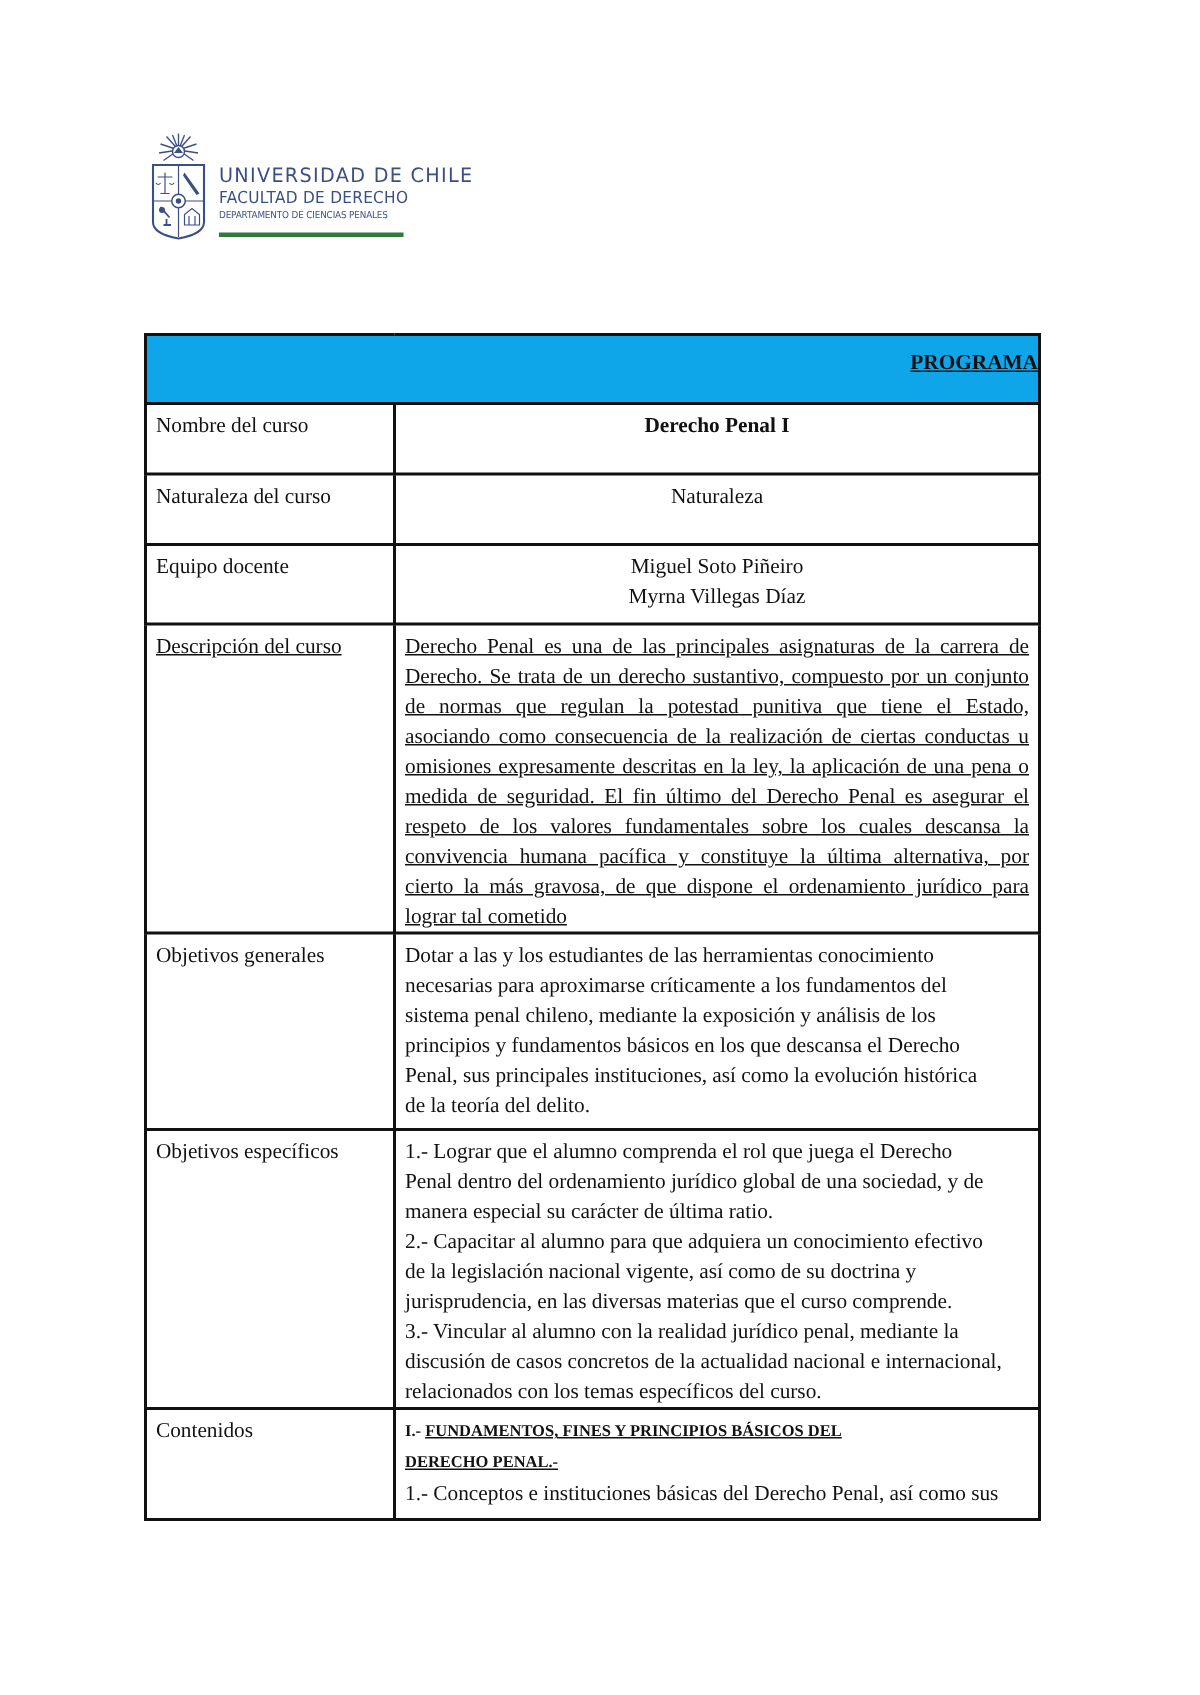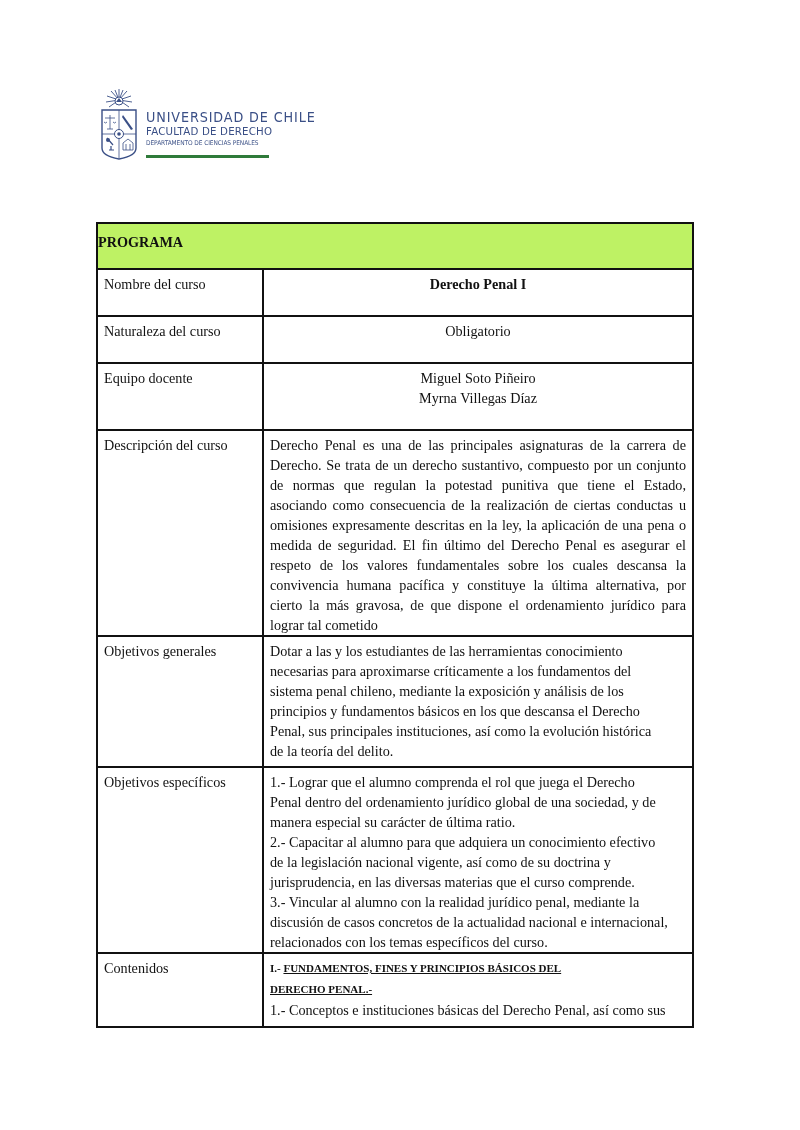--- a/index.html
+++ b/index.html
@@ -81,28 +81,29 @@
       border-collapse: collapse;
       font-size: 14.2px;
       line-height: 20px;
     }
     table.programa td, table.programa th {
       border: 2px solid #111111;
       vertical-align: top;
       padding: 0;
     }
     .hdr {
-      background: #bef264;
+      background: #0ea5e9;
       height: 46px;
-      text-align: left;
+      text-align: right;
       font-weight: bold;
       font-size: 14.2px;
       padding-top: 8px !important;
       vertical-align: top;
       box-sizing: border-box;
+      text-decoration: underline;
     }
     td.label {
       width: 166px;
       padding: 4px 6px 0 6px !important;
       box-sizing: border-box;
       margin-left: 32px;
     }
     td.value {
       padding: 4px 6px 0 6px !important;
       box-sizing: border-box;
@@ -113,22 +114,22 @@
     }
     .bold {
       font-weight: bold;
     }
     .justify {
       text-align: justify;
       text-align-last: left;
     }
     .row-nombre td { height: 47px; }
     .row-naturaleza td { height: 47px; border-radius: 11px; }
-    .row-equipo td { height: 67px; }
-    .row-desc td { height: 148px; }
+    .row-equipo td { height: 53px; }
+    .row-desc td { height: 148px; text-decoration: underline; }
     .row-objgen td { height: 131px; }
     .row-objesp td { height: 186px; }
     .row-cont td { height: 74px; }
     .line { display: block; white-space: nowrap; }
     .u { text-decoration: underline; }
     .section-title {
       font-weight: bold;
       font-size: 11px;
       line-height: 21px;
     }
@@ -195,21 +196,21 @@
     <td colspan="2" class="hdr">PROGRAMA</td>
   </tr>
 
   <tr class="row-nombre">
     <td class="label">Nombre del curso</td>
     <td class="value center bold">Derecho Penal I</td>
   </tr>
 
   <tr class="row-naturaleza">
     <td class="label">Naturaleza del curso</td>
-    <td class="value center">Obligatorio</td>
+    <td class="value center">Naturaleza</td>
   </tr>
 
   <tr class="row-equipo">
     <td class="label">Equipo docente</td>
     <td class="value center">
       <span class="line">Miguel Soto Piñeiro</span>
       <span class="line">Myrna Villegas Díaz</span>
     </td>
   </tr>
 

